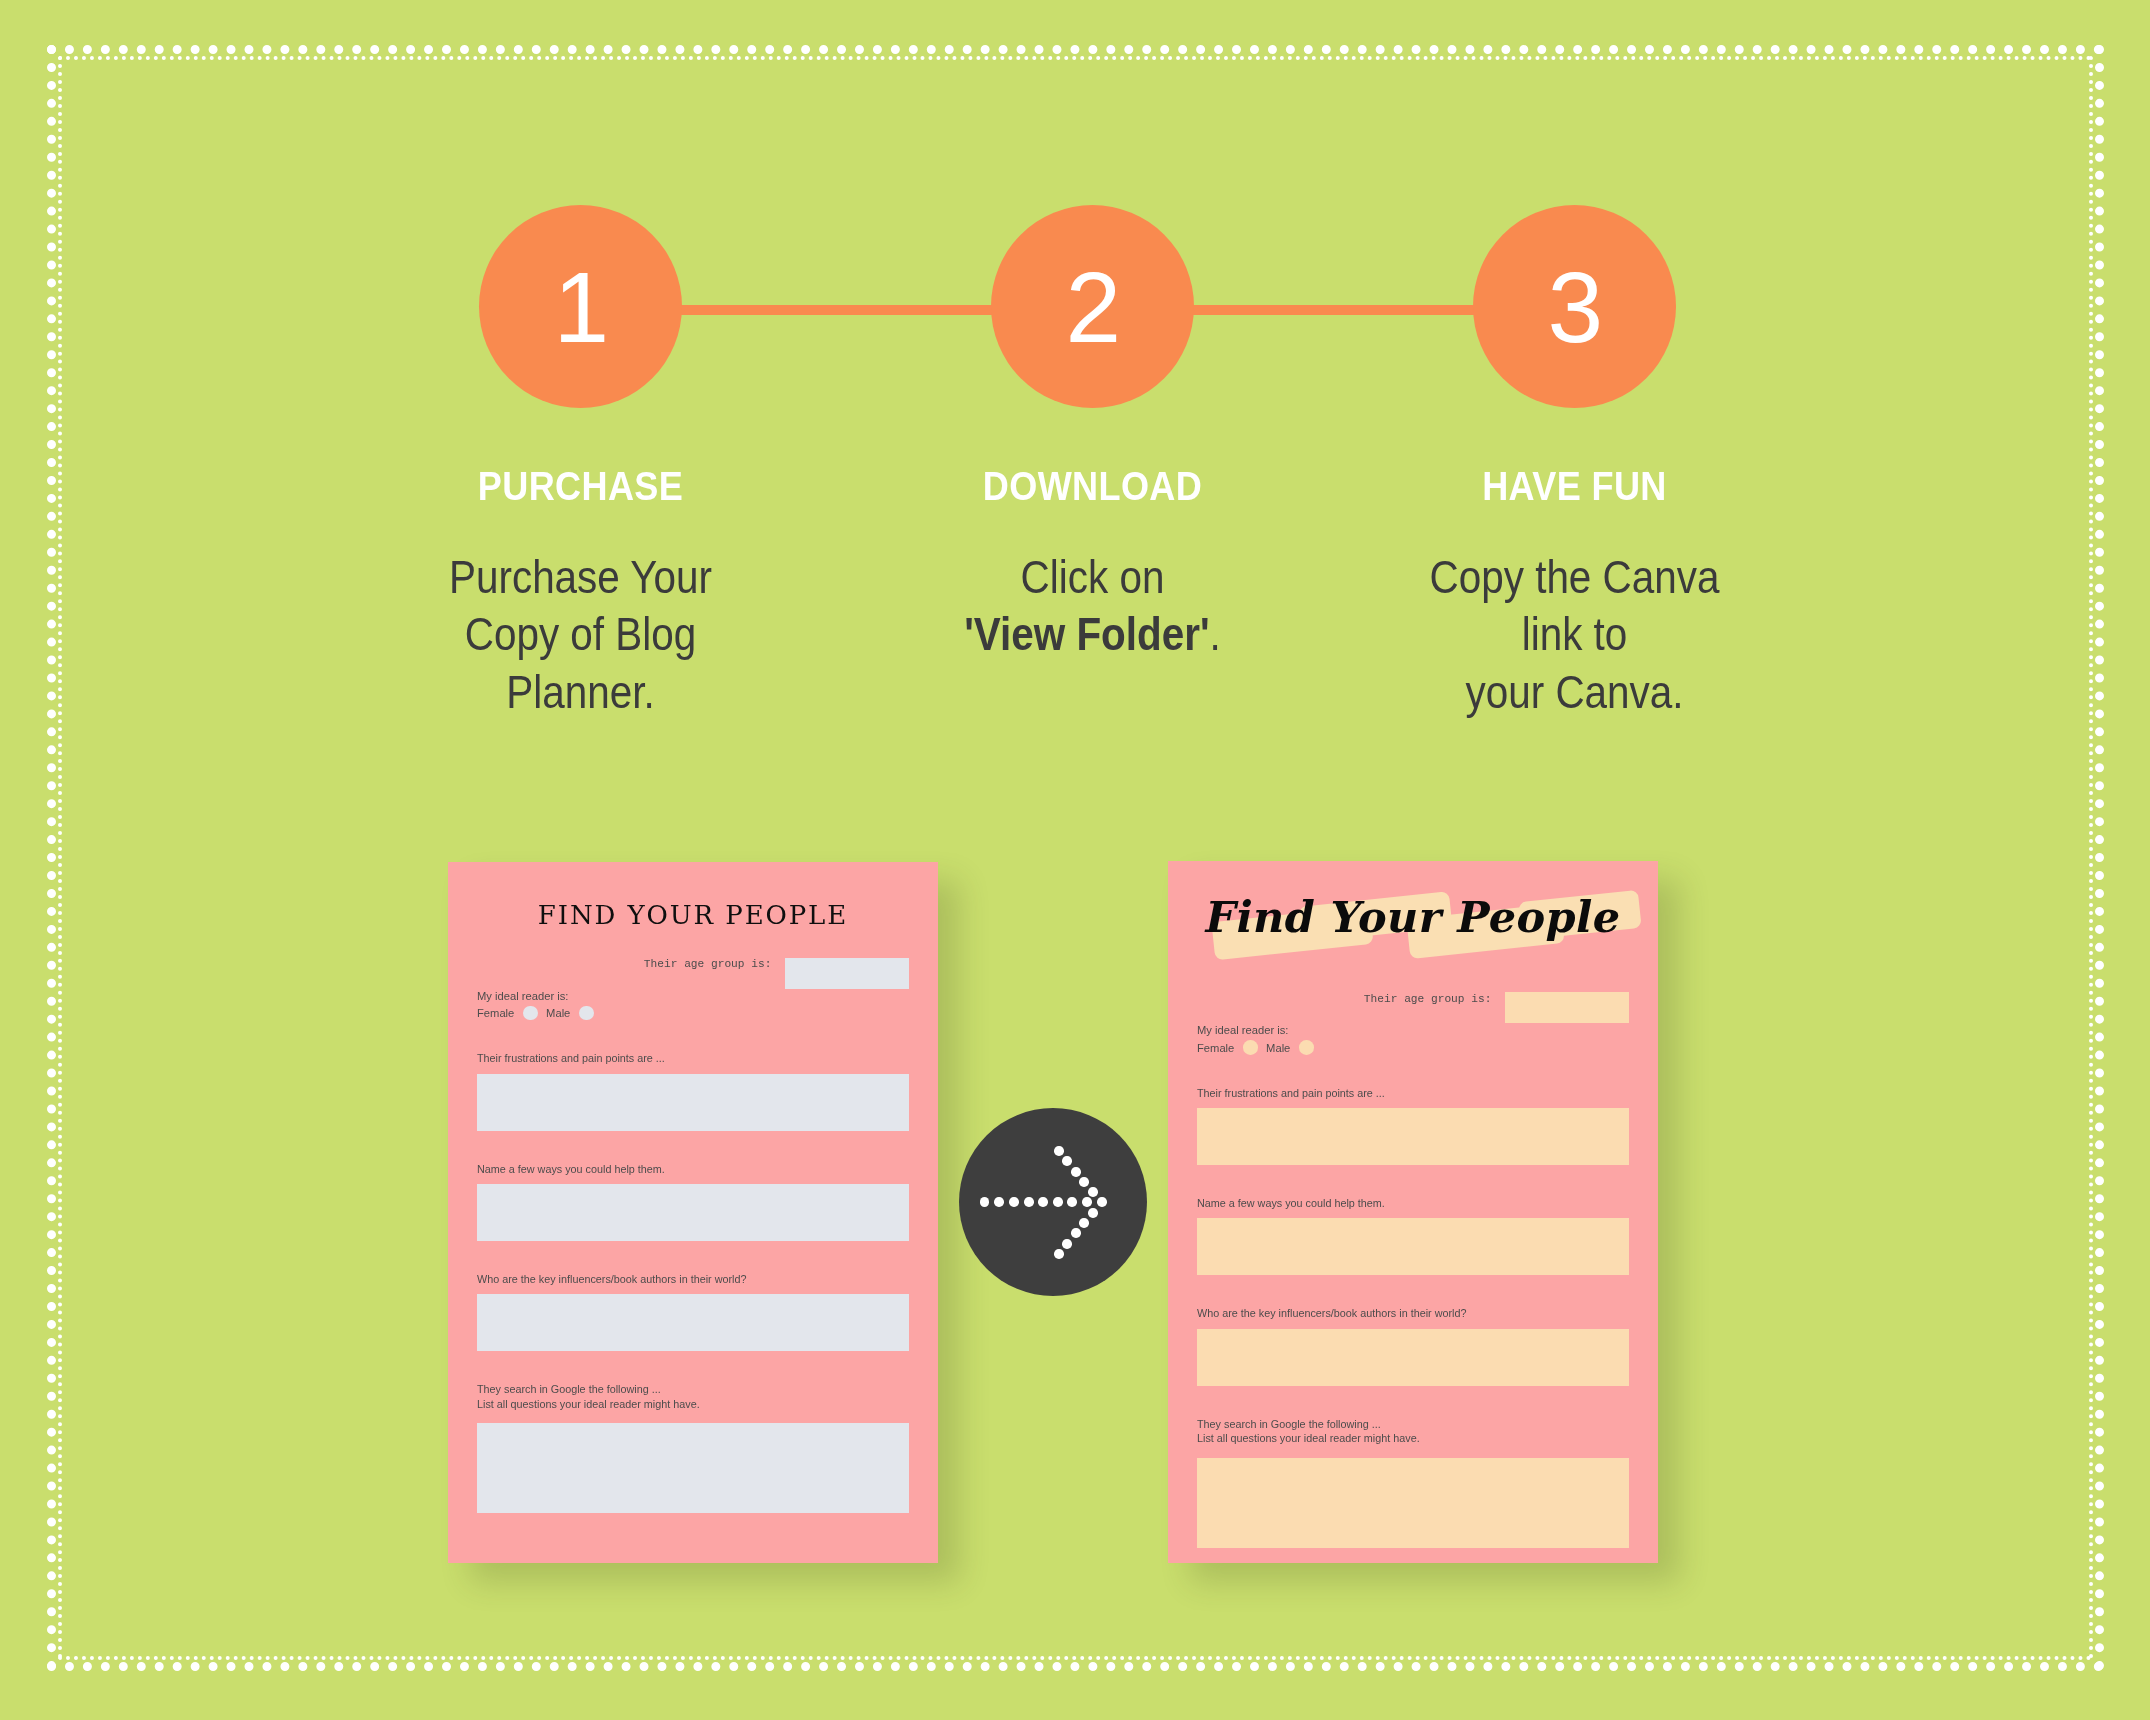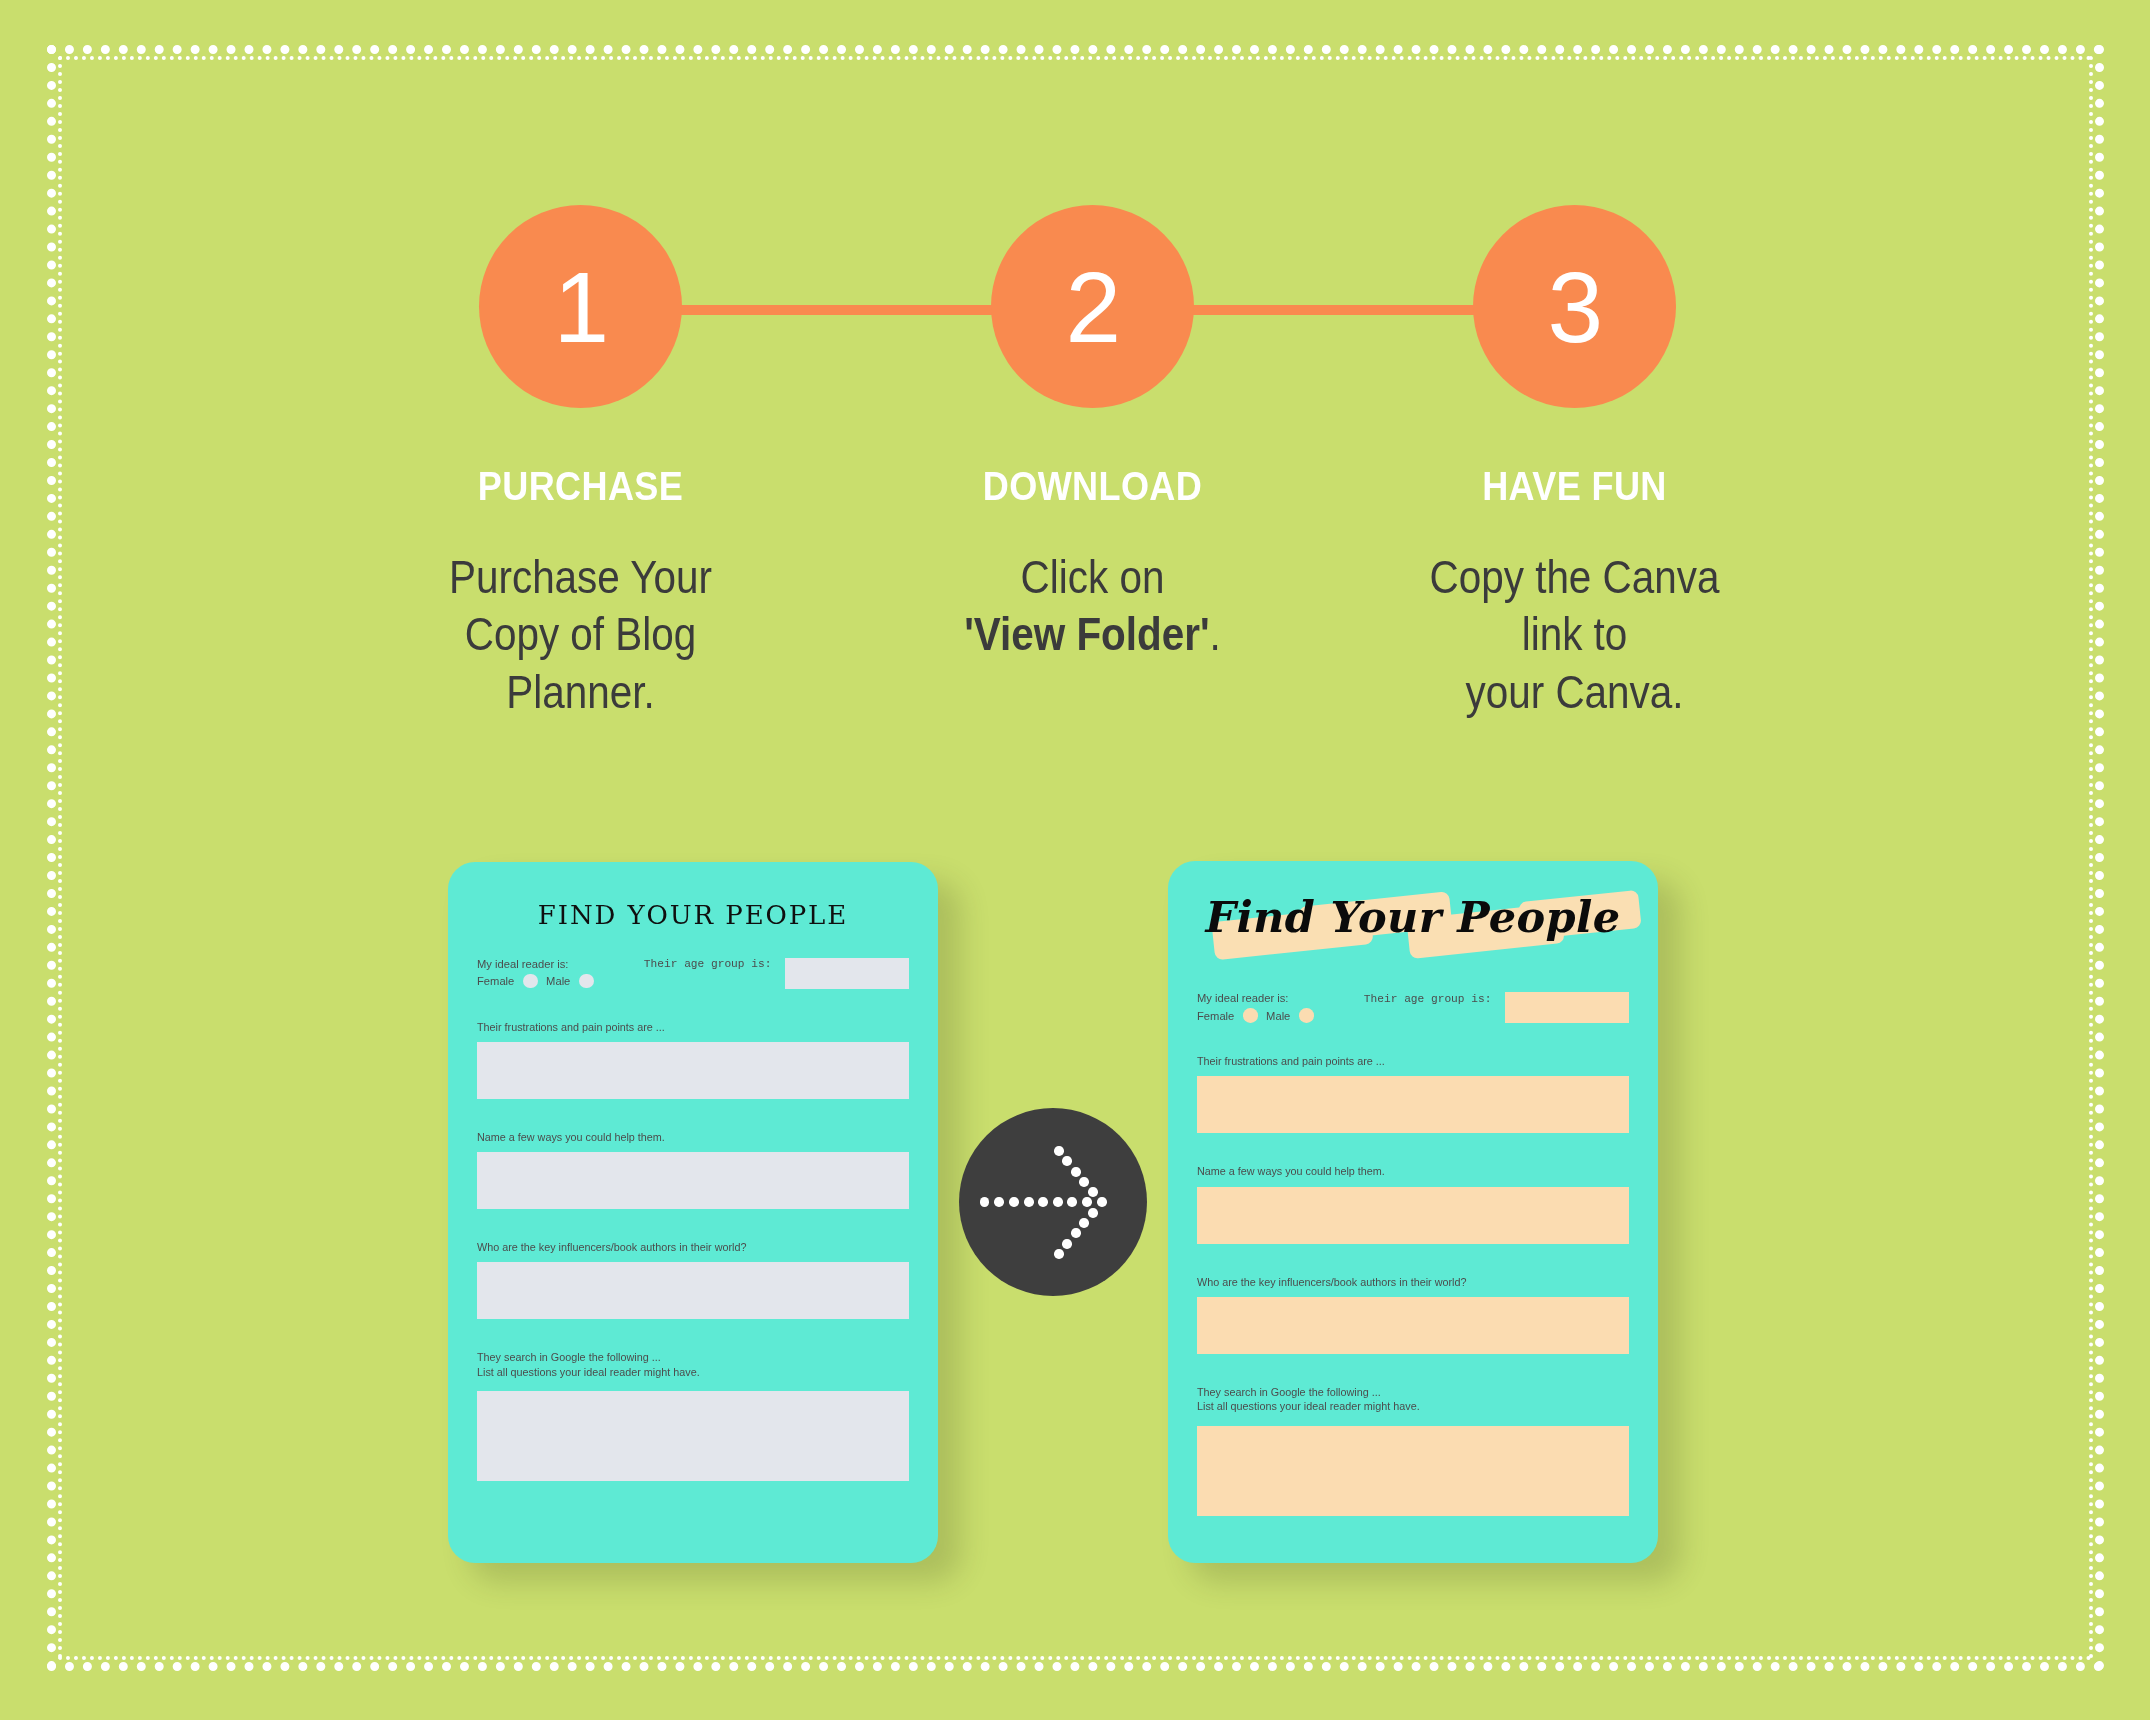--- a/index.html
+++ b/index.html
@@ -103,23 +103,22 @@
     line-height: 1.22;
     font-weight: 300;
     font-family: "Liberation Sans", sans-serif;
     transform: scaleX(0.86);
   }
   .step-body .em { font-weight: bold; }
 
   
   .sheet {
     position: absolute;
-    background: #5eead4;
+    background: #fca5a5;
     box-shadow: 22.4px 19px 29px rgba(60, 70, 30, 0.20);
-    border-radius: 27px;
   }
   .sheet.left  { left: 448px;  top: 862px; width: 490px; height: 701px; }
   .sheet.right { left: 1168px; top: 861px; width: 490px; height: 702px; }
 
   .sheet-inner { padding: 0 29px; position: relative; height: 100%; }
 
   
   .title-serif {
     text-align: center;
     font-family: "DejaVu Serif", serif;
@@ -159,21 +158,21 @@
 
   
   .hdr-row {
     display: flex;
     align-items: flex-start;
     margin-top: 19px;
     font-size: 11.2px;
     color: #4c4c4c;
     font-family: "Liberation Sans", sans-serif;
   }
-  .hdr-left { width: 186px; }
+  .hdr-left { width: 186px; margin-top: 32px; }
   .hdr-line2 {
     display: flex;
     align-items: center;
     margin-top: 4.3px;
     gap: 8.6px;
   }
   .radio {
     width: 14.6px;
     height: 14.6px;
     border-radius: 50%;

